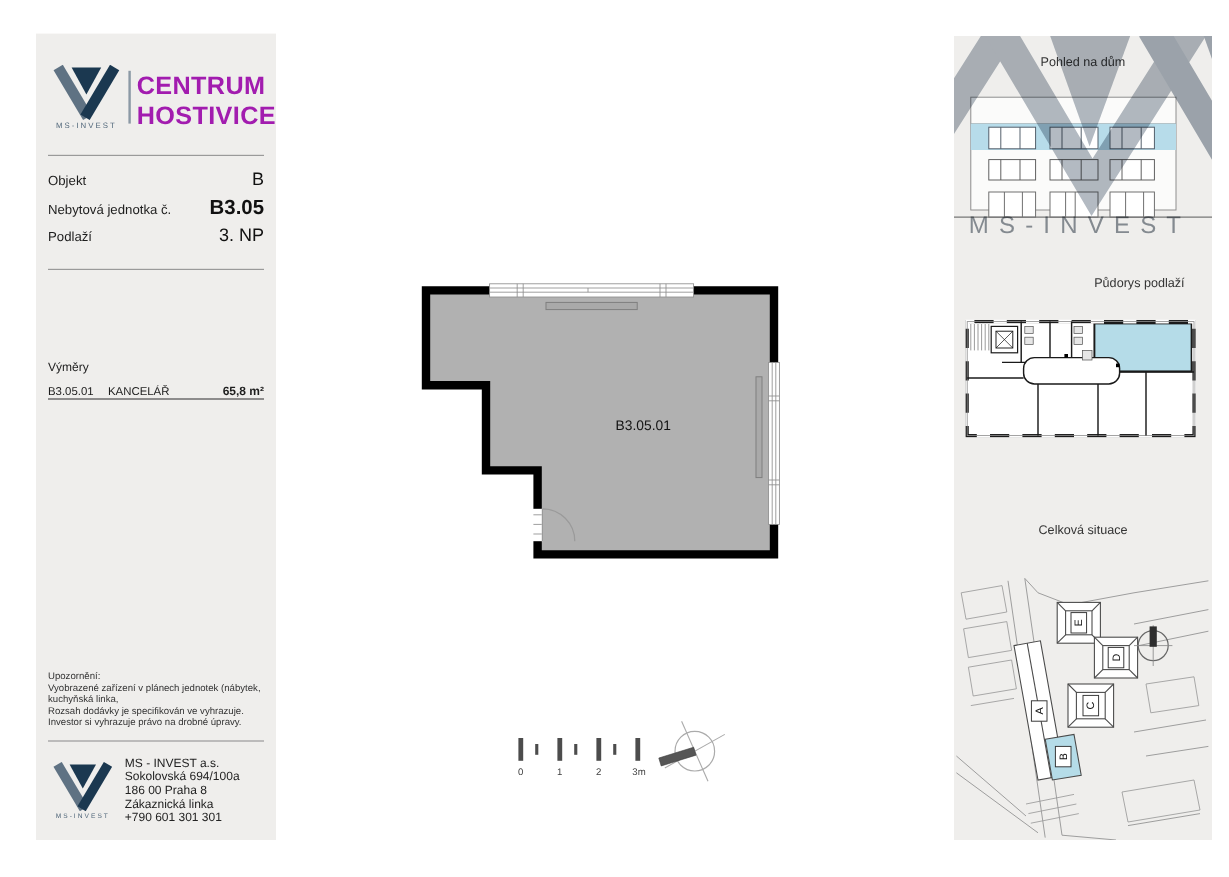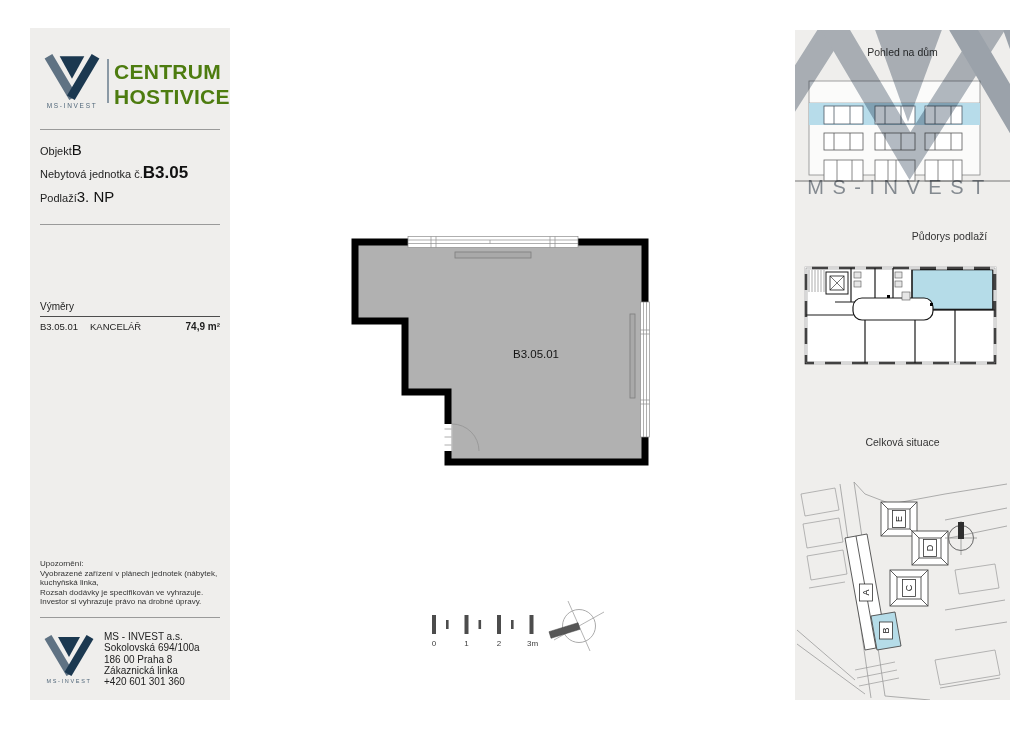--- a/index.html
+++ b/index.html
@@ -4,31 +4,31 @@
 <style>
   html,body{margin:0;padding:0;background:#fff;}
   #stage{position:relative;width:1024px;height:731px;background:#ffffff;
          font-family:"Liberation Sans",sans-serif;overflow:hidden;}
   .panel{position:absolute;background:#efeeec;}
   #left-panel{left:30px;top:28px;width:200px;height:672px;}
   #right-panel{left:795px;top:30px;width:215px;height:670px;overflow:hidden;}
   .hr{position:absolute;left:10px;width:180px;border-top:1px solid #9a9a9a;height:0;}
   
   .brand-title{position:absolute;left:84px;top:31px;font-size:21px;font-weight:bold;
-               color:#4d7c0f;line-height:25px;letter-spacing:0.3px;}
+               color:#a21caf;line-height:25px;letter-spacing:0.3px;}
   .logo-caption{position:absolute;font-size:6.5px;letter-spacing:1.7px;color:#51677a;
                 text-align:center;}
   .v-divider{position:absolute;left:77px;top:31px;width:1.5px;height:44px;background:#8b99a5;}
   .info-rows{position:absolute;left:10px;top:113px;width:180px;}
-  .info-row{display:flex;align-items:baseline;margin-bottom:5px;}
+  .info-row{display:flex;justify-content:space-between;align-items:baseline;margin-bottom:5px;}
   .info-row .lbl{font-size:11px;color:#1d1d1d;}
   .info-row .val{font-size:15px;color:#111;}
   .info-row.em .val{font-size:17px;font-weight:bold;}
   .areas-head{position:absolute;left:10px;top:273px;width:180px;font-size:10px;color:#222;
-              padding-bottom:4px;border-bottom:1px solid #4d4d4d;}
+              padding-bottom:20px;border-bottom:1px solid #4d4d4d;}
   .area-row{position:absolute;left:10px;top:293px;width:180px;display:flex;
             align-items:baseline;font-size:9.5px;color:#1d1d1d;}
   .area-row .code{width:50px;}
   .area-row .nm{flex:1;}
   .area-row .ar{font-weight:bold;font-size:10px;}
   .disclaimer{position:absolute;left:10px;top:531px;width:188px;font-size:8px;
               line-height:9.6px;color:#333;}
   .footer-text{position:absolute;left:74px;top:603px;font-size:10px;line-height:11.3px;color:#222;}
   
   .sec-title{position:absolute;left:0;width:215px;text-align:center;font-size:10.5px;color:#333;}
@@ -70,21 +70,21 @@
         <span class="val">3. NP</span>
       </div>
     </div>
 
     <div class="hr" style="top:196px;"></div>
 
     <div class="areas-head">Výměry</div>
     <div class="area-row">
       <span class="code">B3.05.01</span>
       <span class="nm">KANCELÁŘ</span>
-      <span class="ar">74,9 m²</span>
+      <span class="ar">65,8 m²</span>
     </div>
 
     <div class="disclaimer">
       <div>Upozornění:</div>
       <div>Vyobrazené zařízení v plánech jednotek (nábytek, kuchyňská linka,</div>
       <div>Rozsah dodávky je specifikován ve vyhrazuje.</div>
       <div>Investor si vyhrazuje právo na drobné úpravy.</div>
     </div>
 
     <div class="hr" style="top:589px;"></div>
@@ -93,21 +93,21 @@
       <path d="M8,4 L52,78" stroke="#5f7283" stroke-width="16" fill="none"></path>
       <path d="M92,4 L48,78" stroke="#1b3850" stroke-width="16" fill="none"></path>
       <polygon points="28,4 72,4 50,44" fill="#1b3850"></polygon>
     </svg>
     <div class="logo-caption" style="left:8px;top:650px;width:62px;font-size:5.5px;">MS-INVEST</div>
     <div class="footer-text">
       <div>MS - INVEST a.s.</div>
       <div>Sokolovská 694/100a</div>
       <div>186 00 Praha 8</div>
       <div>Zákaznická linka</div>
-      <div>+420 601 301 360</div>
+      <div>+790 601 301 301</div>
     </div>
   </div>
 
   <svg class="svgabs" style="left:335px;top:228px;" width="330" height="245" viewBox="0 0 330 245">
     <polygon points="20,14 310,14 310,234 113,234 113,164 70,164 70,93 20,93" fill="#b1b1b1" stroke="#000" stroke-width="7" stroke-linejoin="miter"></polygon>
 
     <g>
       <rect x="73" y="8.5" width="170" height="11" fill="#fff" stroke="#8d8d8d" stroke-width="0.7"></rect>
       <line x1="73" y1="12" x2="243" y2="12" stroke="#8d8d8d" stroke-width="0.7"></line>
       <line x1="73" y1="15.5" x2="243" y2="15.5" stroke="#8d8d8d" stroke-width="0.7"></line>

